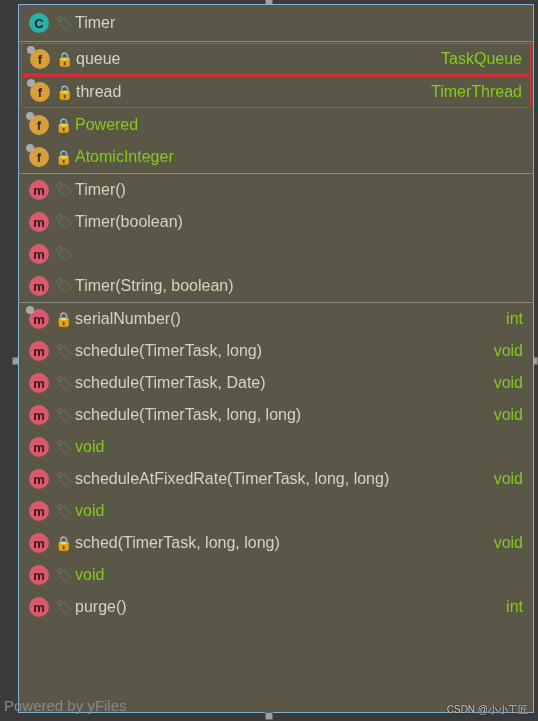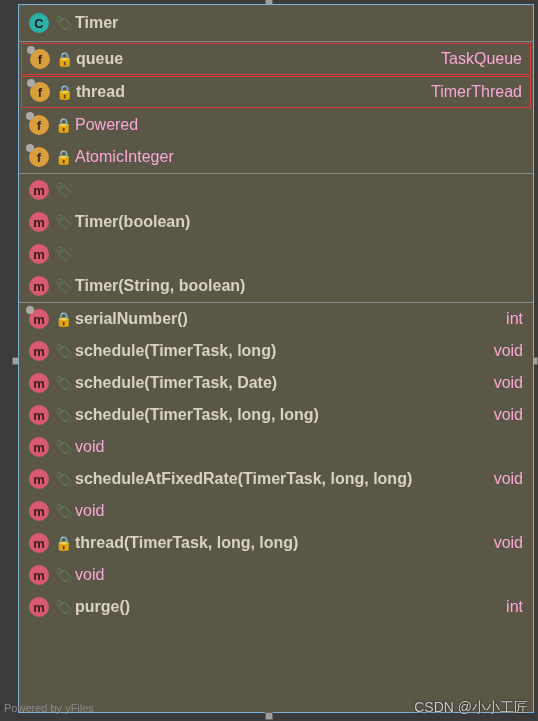--- a/index.html
+++ b/index.html
@@ -93,40 +93,39 @@
     }
     .folder-icon {
       color: #5a8a5a;
       font-size: 14px;
       width: 14px;
       text-align: center;
     }
     .label {
       flex: 1;
       color: #d8d3c0;
-      font-weight: bold;
     }
     .type {
-      color: #f9a8d4;
+      color: #84cc16;
       text-align: right;
     }
     .footer {
       position: absolute;
       bottom: 5px;
       left: 0;
       color: #888;
-      font-size: 11px;
+      font-size: 15px;
       padding: 2px 4px;
     }
     .watermark {
       position: absolute;
       bottom: 4px;
       right: 10px;
       color: #ccc;
-      font-size: 14px;
+      font-size: 10px;
       text-shadow: 0 0 2px #000;
     }
   </style>
 </head>
 <body>
 
 <div class="resize-handle handle-top"></div>
 <div class="resize-handle handle-left"></div>
 <div class="resize-handle handle-right"></div>
 
@@ -158,20 +157,21 @@
       <div class="row">
     <span class="icon icon-f pin">f</span>
     <span class="lock-icon">🔒</span>
     <span class="type">AtomicInteger</span>
   </div>
     </div>
   <div class="section" id="constructors-section">
       <div class="row">
     <span class="icon icon-m">m</span>
     <span class="folder-icon">🏷</span>
+    <span class="label">Timer()</span>
   </div>
       <div class="row">
     <span class="icon icon-m">m</span>
     <span class="folder-icon">🏷</span>
     <span class="label">Timer(boolean)</span>
   </div>
       <div class="row">
     <span class="icon icon-m">m</span>
     <span class="folder-icon">🏷</span>
   </div>
@@ -218,21 +218,21 @@
     <span class="type">void</span>
   </div>
       <div class="row">
     <span class="icon icon-m ">m</span>
     <span class="folder-icon">🏷</span>
     <span class="type">void</span>
   </div>
       <div class="row">
     <span class="icon icon-m ">m</span>
     <span class="lock-icon">🔒</span>
-    <span class="label">thread(TimerTask, long, long)</span>
+    <span class="label">sched(TimerTask, long, long)</span>
     <span class="type">void</span>
   </div>
       <div class="row">
     <span class="icon icon-m ">m</span>
     <span class="folder-icon">🏷</span>
     <span class="type">void</span>
   </div>
       <div class="row">
     <span class="icon icon-m ">m</span>
     <span class="folder-icon">🏷</span>

